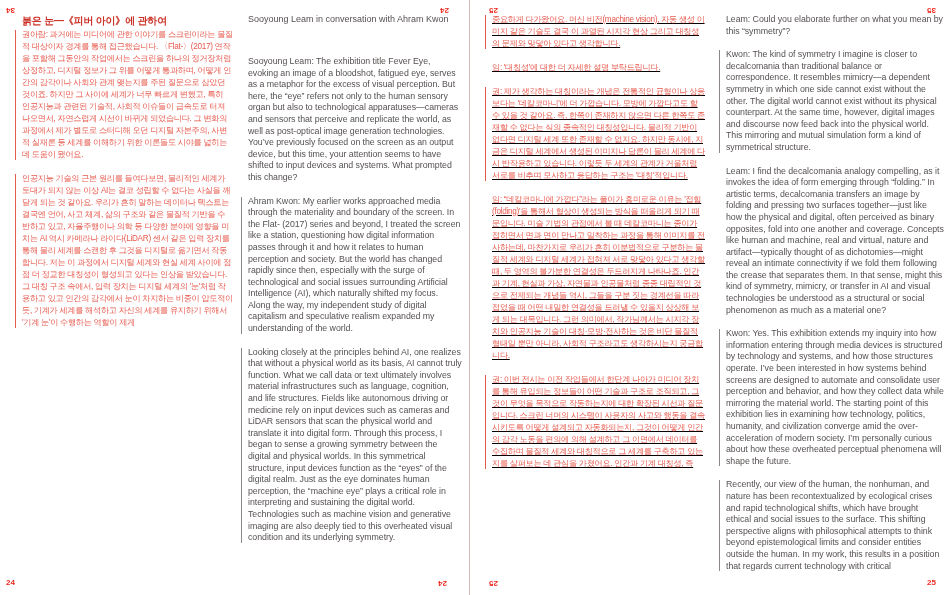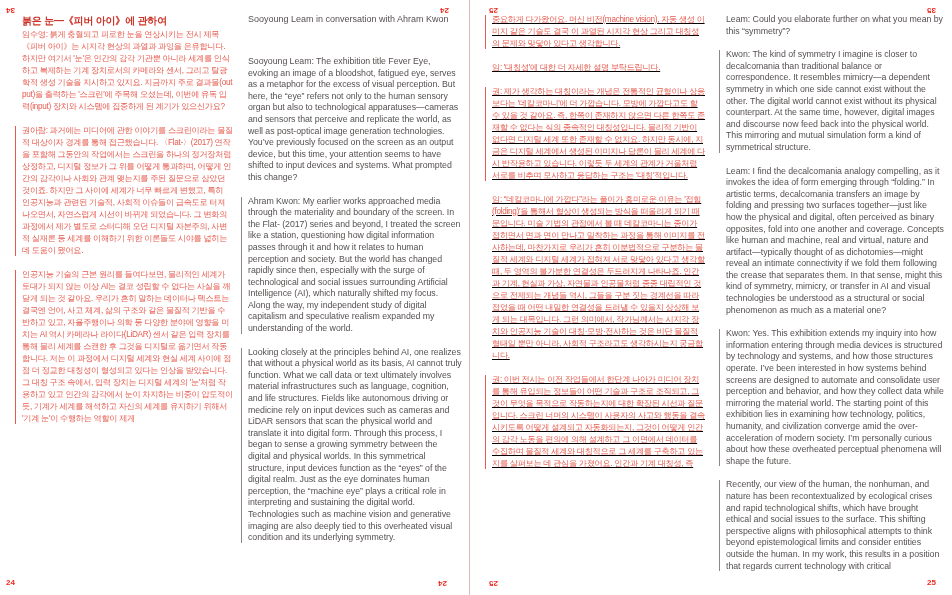--- a/index.html
+++ b/index.html
@@ -50,21 +50,20 @@
 <div id="pn-tcl" class="pgnum rot">24</div>
 <div id="pn-tcr" class="pgnum rot">25</div>
 <div id="pn-tr" class="pgnum rot">35</div>
 <div id="pn-bl" class="pgnum">24</div>
 <div id="pn-bcl" class="pgnum rot">24</div>
 <div id="pn-bcr" class="pgnum rot">25</div>
 <div id="pn-br" class="pgnum">25</div>
 
 <div id="col1" class="col kr">
   <h1 class="kr-title">붉은 눈—《피버 아이》에 관하여</h1>
-  <p class="para">임수영: 붉게 충혈되고 피로한 눈을 연상시키는 전시 제목 《피버 아이》는 시지각 현상의 과열과 과잉을 은유합니다. 하지만 여기서 '눈'은 인간의 감각 기관뿐 아니라 세계를 인식하고 복제하는 기계 장치로서의 카메라와 센서, 그리고 탈광학적 생성 기술을 지시하고 있지요. 지금까지 주로 결과물(output)을 출력하는 '스크린'에 주목해 오셨는데, 이번에 유독 입력(input) 장치와 시스템에 집중하게 된 계기가 있으신가요?</p>
   <p class="para bar">권아람: 과거에는 미디어에 관한 이야기를 스크린이라는 물질적 대상이자 경계를 통해 접근했습니다. 〈Flat-〉(2017) 연작을 포함해 그동안의 작업에서는 스크린을 하나의 정거장처럼 상정하고, 디지털 정보가 그 위를 어떻게 통과하며, 어떻게 인간의 감각이나 사회와 관계 맺는지를 주된 질문으로 삼았던 것이죠. 하지만 그 사이에 세계가 너무 빠르게 변했고, 특히 인공지능과 관련된 기술적, 사회적 이슈들이 급속도로 터져 나오면서, 자연스럽게 시선이 바뀌게 되었습니다. 그 변화의 과정에서 제가 별도로 스터디해 오던 디지털 자본주의, 사변적 실재론 등 세계를 이해하기 위한 이론들도 시야를 넓히는 데 도움이 됐어요.</p>
   <p class="para bar">인공지능 기술의 근본 원리를 들여다보면, 물리적인 세계가 토대가 되지 않는 이상 AI는 결코 성립할 수 없다는 사실을 깨닫게 되는 것 같아요. 우리가 흔히 말하는 데이터나 텍스트는 결국엔 언어, 사고 체계, 삶의 구조와 같은 물질적 기반을 수반하고 있고, 자율주행이나 의학 등 다양한 분야에 영향을 미치는 AI 역시 카메라나 라이다(LiDAR) 센서 같은 입력 장치를 통해 물리 세계를 스캔한 후 그것을 디지털로 옮기면서 작동합니다. 저는 이 과정에서 디지털 세계와 현실 세계 사이에 점점 더 정교한 대칭성이 형성되고 있다는 인상을 받았습니다. 그 대칭 구조 속에서, 입력 장치는 디지털 세계의 '눈'처럼 작용하고 있고 인간의 감각에서 눈이 차지하는 비중이 압도적이듯, 기계가 세계를 해석하고 자신의 세계를 유지하기 위해서 '기계 눈'이 수행하는 역할이 제게</p>
 </div>
 
 <div id="col2" class="col en">
   <div class="en-subtitle">Sooyoung Leam in conversation with Ahram Kwon</div>
   <p class="para">Sooyoung Leam: The exhibition title Fever Eye, evoking an image of a bloodshot, fatigued eye, serves as a metaphor for the excess of visual perception. But here, the “eye” refers not only to the human sensory organ but also to technological apparatuses—cameras and sensors that perceive and replicate the world, as well as post-optical image generation technologies. You’ve previously focused on the screen as an output device, but this time, your attention seems to have shifted to input devices and systems. What prompted this change?</p>
   <p class="para bar">Ahram Kwon: My earlier works approached media through the materiality and boundary of the screen. In the Flat- (2017) series and beyond, I treated the screen like a station, questioning how digital information passes through it and how it relates to human perception and society. But the world has changed rapidly since then, especially with the surge of technological and social issues surrounding Artificial Intelligence (AI), which naturally shifted my focus. Along the way, my independent study of digital capitalism and speculative realism expanded my understanding of the world.</p>
   <p class="para bar">Looking closely at the principles behind AI, one realizes that without a physical world as its basis, AI cannot truly function. What we call data or text ultimately involves material infrastructures such as language, cognition, and life structures. Fields like autonomous driving or medicine rely on input devices such as cameras and LiDAR sensors that scan the physical world and translate it into digital form. Through this process, I began to sense a growing symmetry between the digital and physical worlds. In this symmetrical structure, input devices function as the “eyes” of the digital realm. Just as the eye dominates human perception, the “machine eye” plays a critical role in interpreting and sustaining the digital world. Technologies such as machine vision and generative imaging are also deeply tied to this overheated visual condition and its underlying symmetry.</p>
 </div>

